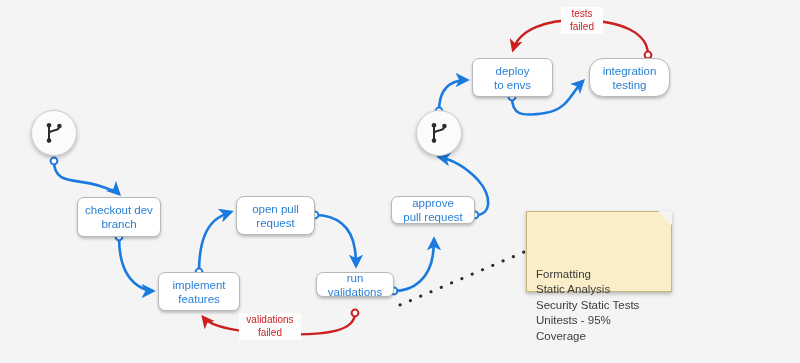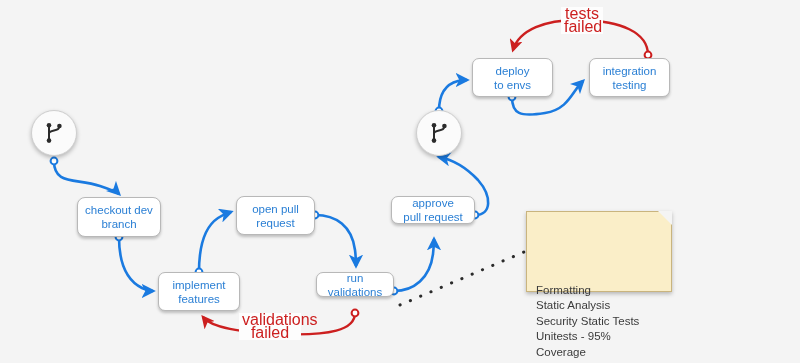--- a/index.html
+++ b/index.html
@@ -53,36 +53,36 @@
     box-shadow: 0 2px 4px rgba(0,0,0,0.25);
     display: flex;
     align-items: center;
     justify-content: center;
     box-sizing: border-box;
   }
   .edge-label {
     position: absolute;
     background: #fdfdfd;
     color: #cc1f1f;
-    font-size: 16px;
+    font-size: 10px;
     line-height: 12.5px;
     text-align: center;
     padding: 1px 3px;
     white-space: pre-line;
     box-sizing: border-box;
   }
   .sticky-note {
     position: absolute;
     background: #faeec8;
     border: 1px solid #c9b47e;
     box-shadow: 0 2px 4px rgba(0,0,0,0.25);
     color: #3b3b3b;
     font-size: 11.5px;
     line-height: 15.5px;
-    padding: 24px 9px;
+    padding: 8px 9px;
     box-sizing: border-box;
     white-space: pre-line;
   }
   .note-fold {
     position: absolute;
     right: -1px;
     top: -1px;
     width: 0; height: 0;
     border-left: 14px solid transparent;
     border-top: 14px solid #f4f4f4;
@@ -191,39 +191,39 @@
       <g stroke="#2b2b2b" stroke-width="2" fill="none" stroke-linecap="round">
         <line x1="7" y1="5.5" x2="7" y2="18.5"></line>
         <path d="M 7 12.5 C 7 8.5, 17 10.5, 17 6.5"></path>
       </g>
       <circle cx="7" cy="4.2" r="2.3" fill="#2b2b2b"></circle>
       <circle cx="7" cy="19.6" r="2.3" fill="#2b2b2b"></circle>
       <circle cx="17.4" cy="5" r="2.3" fill="#2b2b2b"></circle>
     </svg>
   </div>
 
-  <div class="node-box" style="left:77px; top:197px; width:84px; height:40px;border-radius:8px;">checkout dev
+  <div class="node-box" style="left:77px; top:197px; width:84px; height:40px;">checkout dev
 branch</div>
 
   <div class="node-box" style="left:158px; top:272px; width:82px; height:39px;">implement
 features</div>
 
   <div class="node-box" style="left:236px; top:196px; width:79px; height:39px;border-radius:8px;">open pull
 request</div>
 
   <div class="node-box" style="left:316px; top:272px; width:78px; height:25px;">run
 validations</div>
 
   <div class="node-box" style="left:391px; top:196px; width:84px; height:28px;">approve
 pull request</div>
 
   <div class="node-box" style="left:472px; top:58px; width:81px; height:39px;">deploy
 to envs</div>
 
-  <div class="node-box" style="left:589px; top:58px; width:81px; height:39px;">integration
+  <div class="node-box" style="left:589px; top:58px; width:81px; height:39px;border-radius:14px;">integration
 testing</div>
 
   <div class="edge-label" style="left:561px; top:7px; width:42px;">tests
 failed</div>
 
   <div class="edge-label" style="left:239px; top:313px; width:62px;">validations
 failed</div>
 
   <div class="sticky-note" style="left:526px; top:211px; width:146px; height:81px;">
     <div class="note-fold-line"></div>

